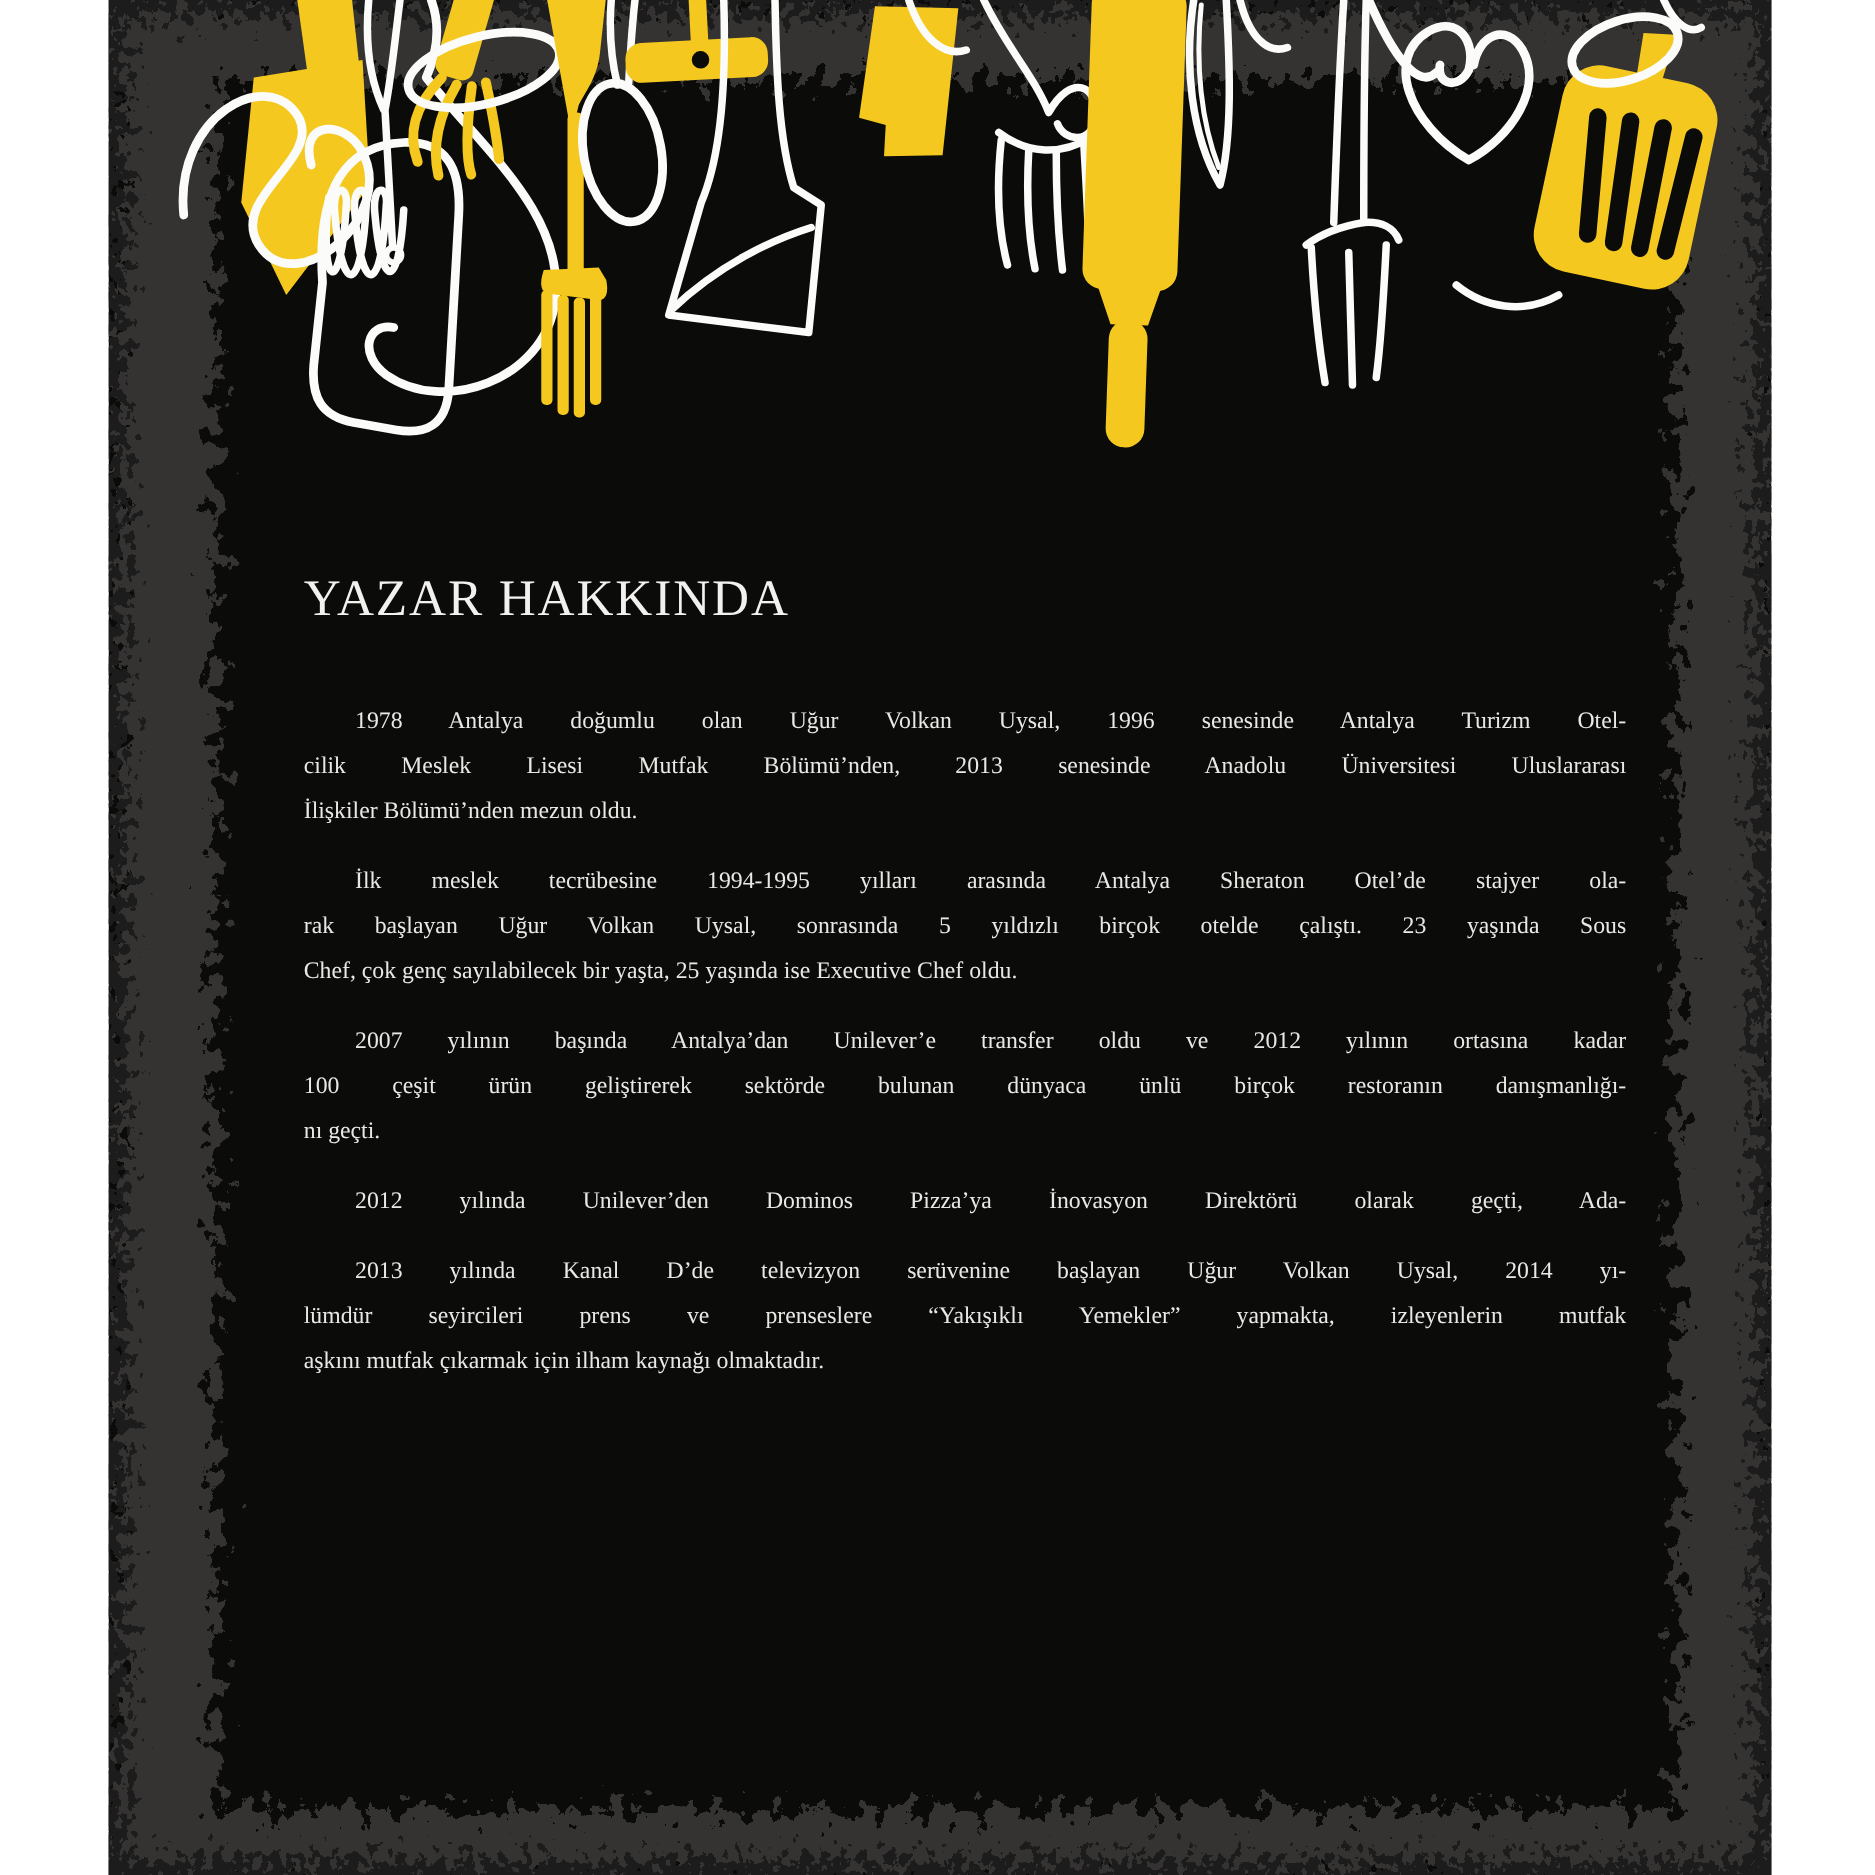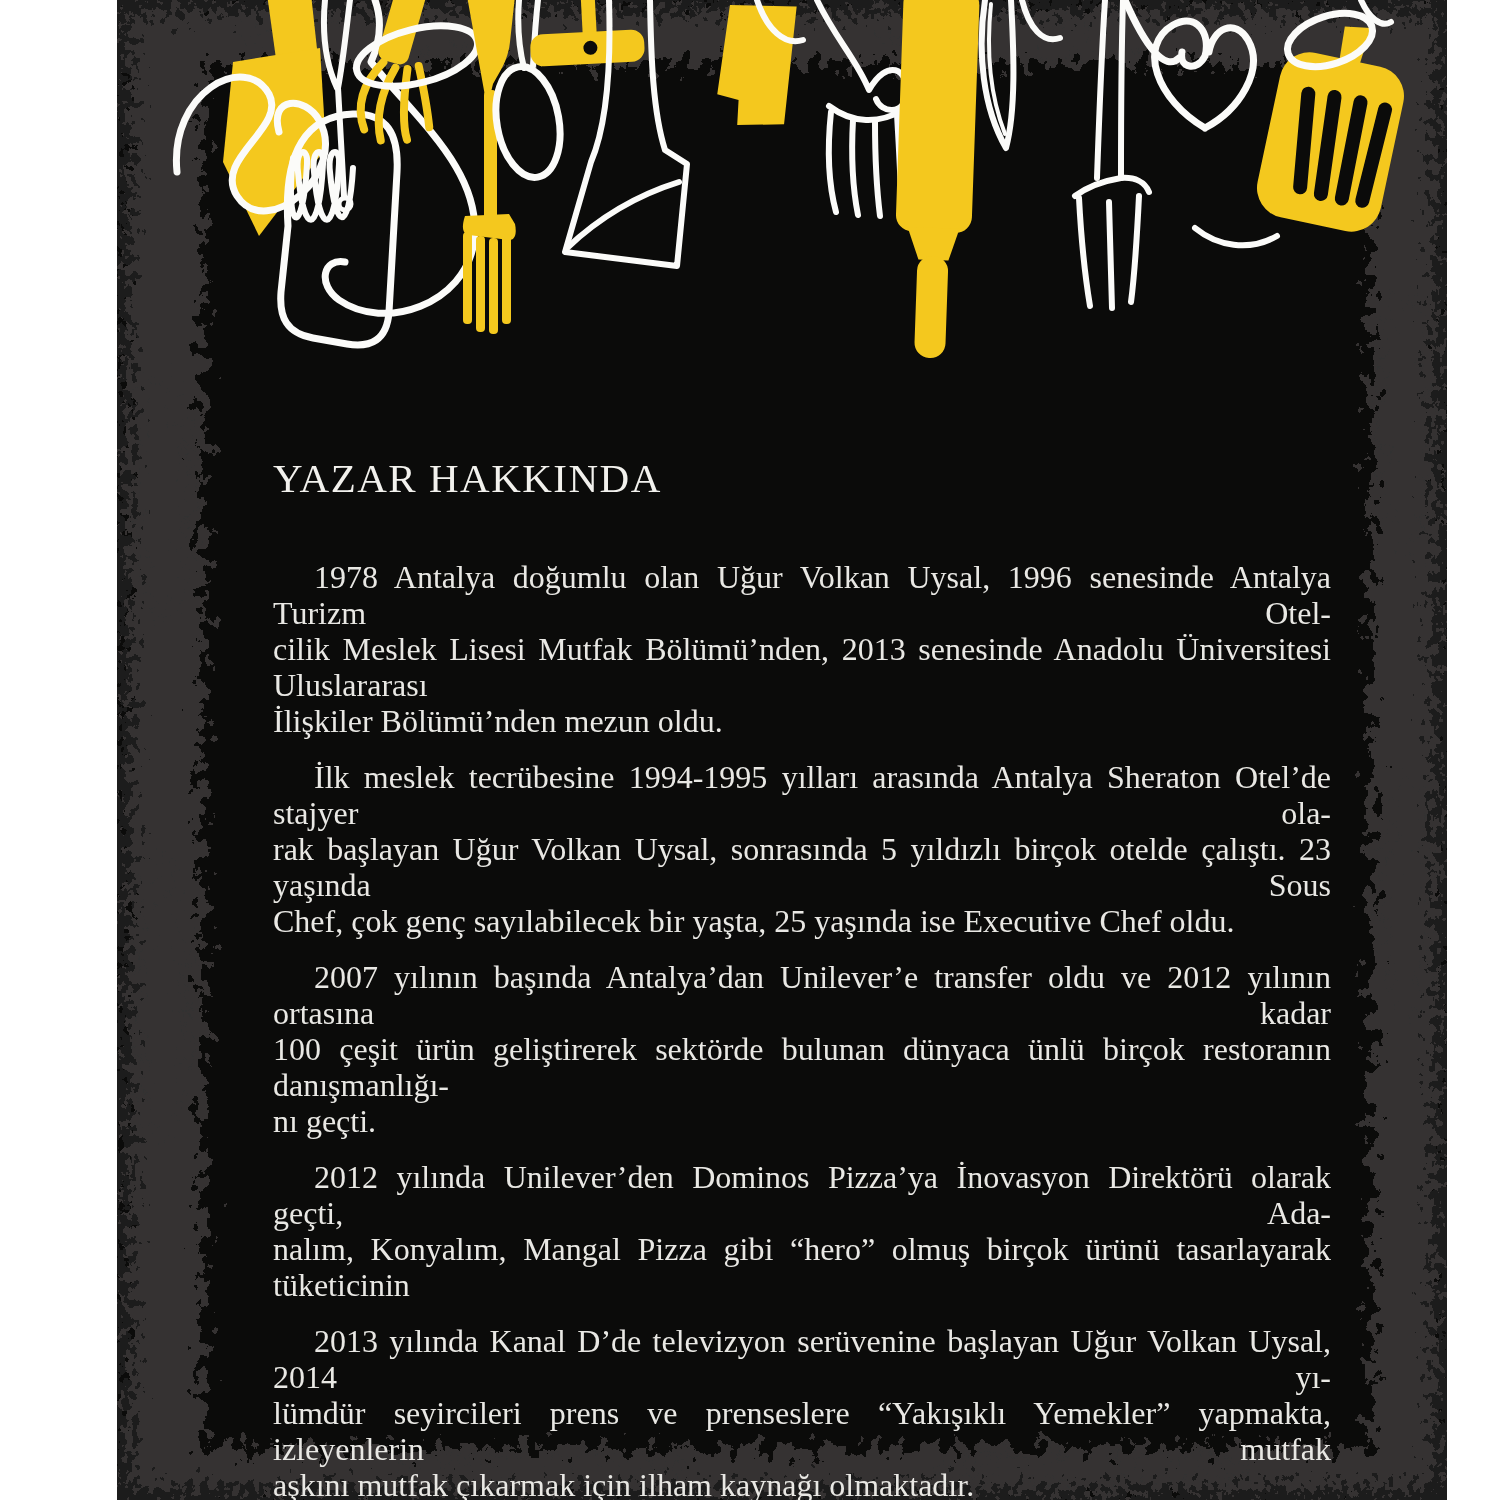--- a/index.html
+++ b/index.html
@@ -14,37 +14,36 @@
   }
   html,body{margin:0;padding:0;background:#fff;}
   .canvas{
     position:relative;width:1500px;height:1500px;
     background:var(--outer-white);overflow:hidden;
     font-family:"Liberation Serif","DejaVu Serif",serif;
   }
   .page{
     position:absolute;left:87px;top:0;width:1330px;height:1500px;
     background:var(--page-black);
-    margin-left:30px;
   }
   svg.frame{position:absolute;left:0;top:0;width:1330px;height:1500px;display:block;}
   svg.decor{position:absolute;left:0;top:0;width:1330px;height:470px;display:block;}
   .yfill{fill:var(--accent-yellow);stroke:none;}
   .ystroke{fill:none;stroke:var(--accent-yellow);stroke-linecap:round;}
   .wline{fill:none;stroke:var(--line-white);stroke-linecap:round;stroke-linejoin:round;}
   .hole{fill:var(--page-black);}
   .content{
     position:absolute;left:156px;top:458px;width:1058px;
     color:var(--text-white);
   }
   .title{
     font-size:41px;font-weight:400;letter-spacing:1.5px;
     color:var(--title-white);margin:0 0 60px 0;line-height:1;
   }
-  .para{margin:0 0 20px 0;font-size:32px;line-height:36px;}
+  .para{margin:0 0 20px 0;font-size:19px;line-height:36px;}
   .para .line{text-align:justify;text-align-last:justify;}
   .para .line.last{text-align:justify;text-align-last:left;}
   .para .line:first-child{text-indent:41px;}
 </style>
 </head>
 <body>
 
 <div class="canvas">
   <div class="page">
 
@@ -200,21 +199,20 @@
             <div class="line">rak başlayan Uğur Volkan Uysal, sonrasında 5 yıldızlı birçok otelde çalıştı. 23 yaşında Sous</div>
             <div class="line last">Chef, çok genç sayılabilecek bir yaşta, 25 yaşında ise Executive Chef oldu.</div>
           </div>
           <div class="para">
             <div class="line">2007 yılının başında Antalya’dan Unilever’e transfer oldu ve 2012 yılının ortasına kadar</div>
             <div class="line">100 çeşit ürün geliştirerek sektörde bulunan dünyaca ünlü birçok restoranın danışmanlığı-</div>
             <div class="line last">nı geçti.</div>
           </div>
           <div class="para">
             <div class="line">2012 yılında Unilever’den Dominos Pizza’ya İnovasyon Direktörü olarak geçti, Ada-</div>
-            <div class="line">nalım, Konyalım, Mangal Pizza gibi “hero” olmuş birçok ürünü tasarlayarak tüketicinin</div>
           </div>
           <div class="para">
             <div class="line">2013 yılında Kanal D’de televizyon serüvenine başlayan Uğur Volkan Uysal, 2014 yı-</div>
             <div class="line">lümdür seyircileri prens ve prenseslere “Yakışıklı Yemekler” yapmakta, izleyenlerin mutfak</div>
             <div class="line last">aşkını mutfak çıkarmak için ilham kaynağı olmaktadır.</div>
           </div>
         </div>
     </div>
 
   </div>

